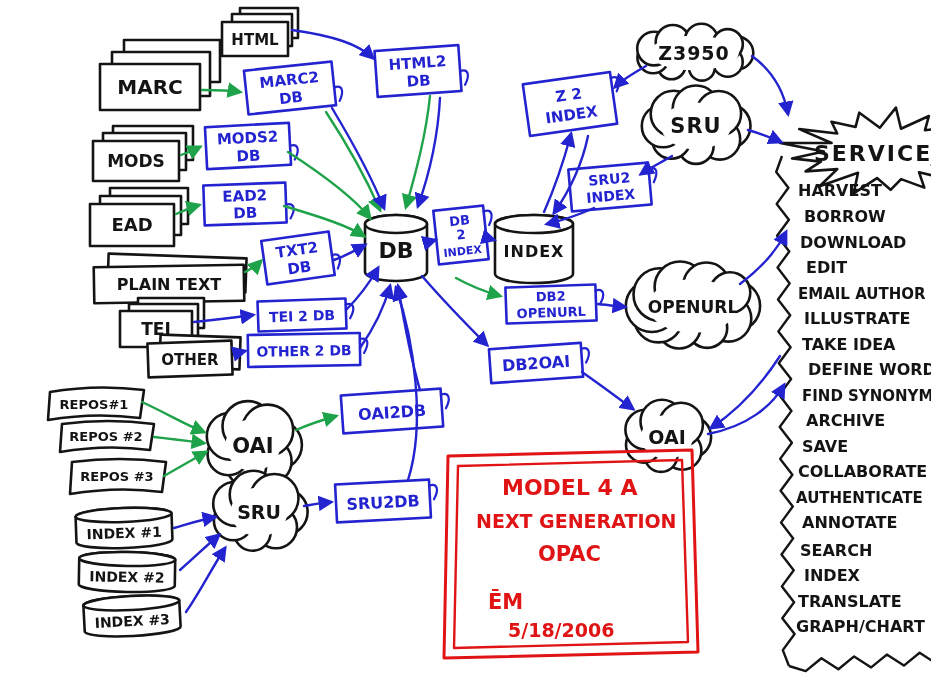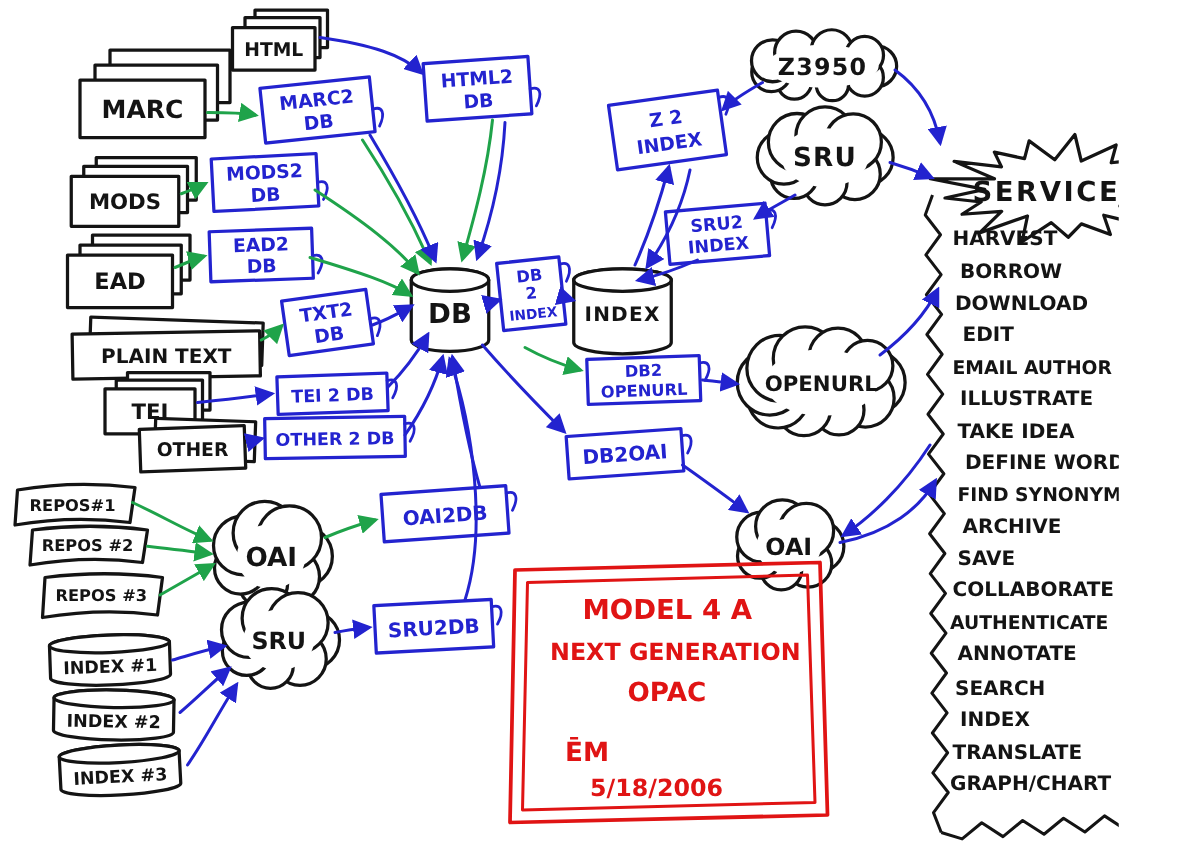--- a/index.html
+++ b/index.html
@@ -1,16 +1,16 @@
 <!DOCTYPE html>
 <html><head>
 <meta charset="utf-8">
 <style>
   html,body{margin:0;padding:0;background:#ffffff;}
-  #stage{width:895px;height:692px;position:relative;background:#fff;overflow:hidden;}
+  #stage{width:895px;height:692px;position:relative;background:#fff;overflow:hidden;margin-left:36px;}
   svg{display:block;}
   text{font-family:"DejaVu Sans",sans-serif;font-weight:700;}
   .ink{fill:#141414;}
   .blue{fill:#2323cf;}
   .red{fill:#e01414;}
   .shape{fill:#ffffff;stroke:#141414;stroke-width:2.6;stroke-linejoin:round;}
   .bluebox{fill:#ffffff;stroke:#2323cf;stroke-width:2.6;stroke-linejoin:round;}
   .redbox{fill:none;stroke:#e01414;stroke-width:3;stroke-linejoin:round;}
   .arrow{fill:none;stroke-width:2.4;stroke-linecap:round;}
   .g{stroke:#1fa34a;}

